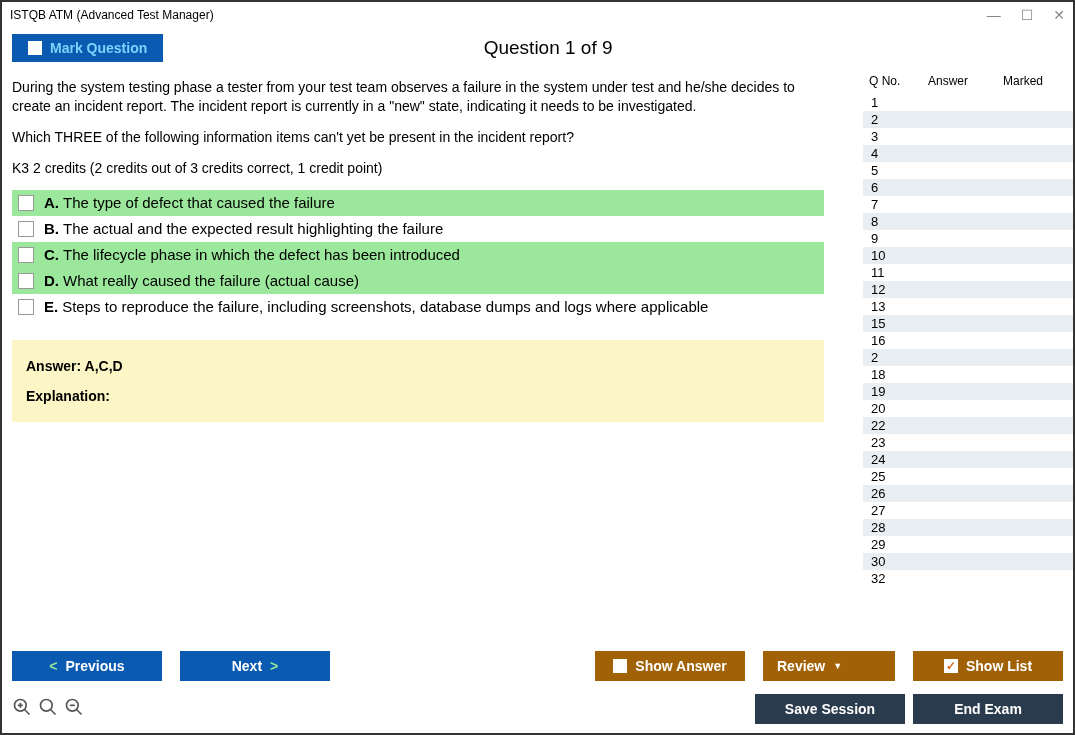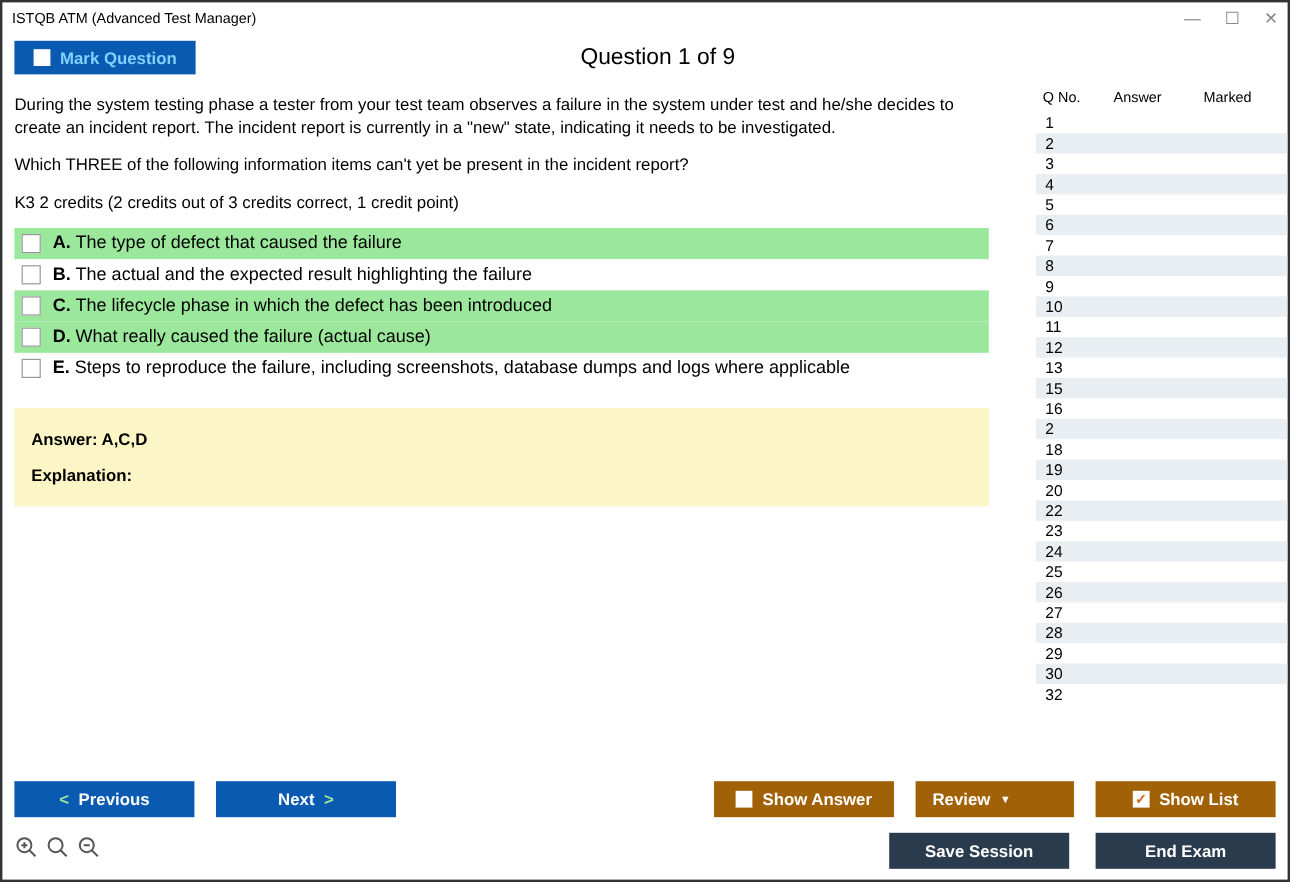--- a/index.html
+++ b/index.html
@@ -39,21 +39,21 @@
 .btn .arrow-l { color: #9be79b; font-weight: bold; }
 .btn .arrow-r { color: #9be79b; font-weight: bold; }
 .btn .sq { width: 14px; height: 14px; background: #fff; display: inline-block; }
 .btn .chkmark { width: 14px; height: 14px; background: #fff; color: #d36a22; font-size: 12px; line-height: 14px; text-align: center; font-weight: bold; }
 .btn .tri { font-size: 9px; }
 #prev-btn { width: 150px; }
 #next-btn { width: 150px; }
 #show-answer-btn { width: 150px; margin-left: auto; }
 #review-btn { width: 132px; justify-content: flex-start; padding: 0 14px; }
 #show-list-btn { width: 150px; }
-.bottom-bar2 { position: absolute; bottom: 4px; left: 0; right: 0; height: 40px; display: flex; align-items: center; padding: 0 10px; gap: 22px; justify-content: flex-end; }
+.bottom-bar2 { position: absolute; bottom: 4px; left: 0; right: 0; height: 40px; display: flex; align-items: center; padding: 0 10px; gap: 8px; justify-content: flex-end; }
 .zoom-area { display: flex; gap: 6px; color: #555; font-size: 20px; }
 .zoom-area span { cursor: pointer; }
 #save-btn { width: 150px; margin-left: auto; }
 #end-btn { width: 150px; }
 svg.zicon { width: 20px; height: 20px; stroke: #555; fill: none; stroke-width: 2; }
 </style>
 </head>
 <body>
 
 <div class="title-bar">

